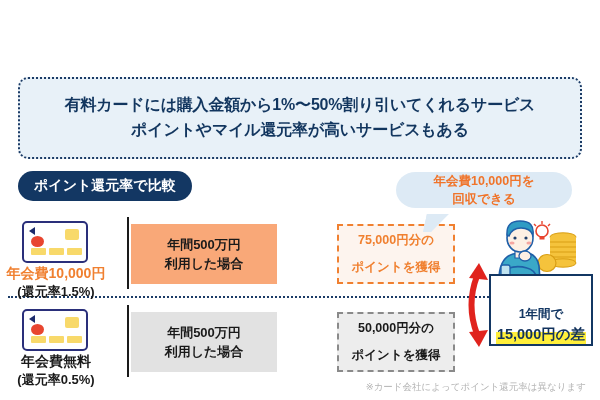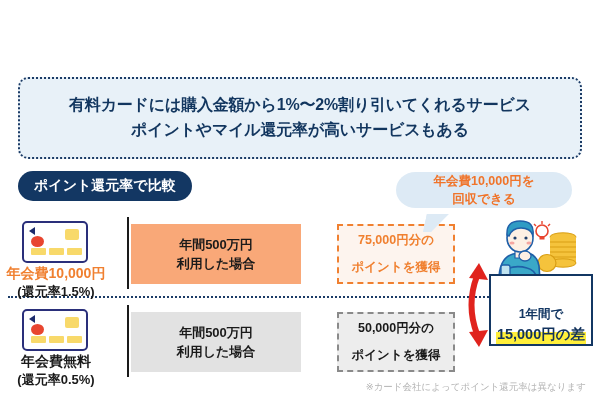--- a/index.html
+++ b/index.html
@@ -145,21 +145,21 @@
   .axis {
     position: absolute;
     left: 127px; top: 2px;
     width: 2px; height: 72px;
     background: #1a1a1a;
   }
 
   .usage-bar {
     position: absolute;
     left: 131px; top: 9px;
-    width: 170px; height: 60px;
+    width: 146px; height: 60px;
     display: flex;
     flex-direction: column;
     align-items: center;
     justify-content: center;
     gap: 1px;
   }
   .usage-bar.paid { background: #f9a878; }
   .usage-bar.free { background: #e2e2e2; }
   .usage-line {
     font-size: 13px;
@@ -272,21 +272,21 @@
     white-space: nowrap;
   }
 </style>
 </head>
 <body>
 
 <div id="page">
 
 
   <div class="lead-box">
-    <div class="lead-line">有料カードには購入金額から1%〜2%割り引いてくれるサービス</div>
+    <div class="lead-line">有料カードには購入金額から1%〜50%割り引いてくれるサービス</div>
     <div class="lead-line">ポイントやマイル還元率が高いサービスもある</div>
   </div>
 
   <div class="badge">
     <div class="badge-label">ポイント還元率で比較</div>
   </div>
 
   <div class="divider"></div>
 
   <div class="row row-paid">

